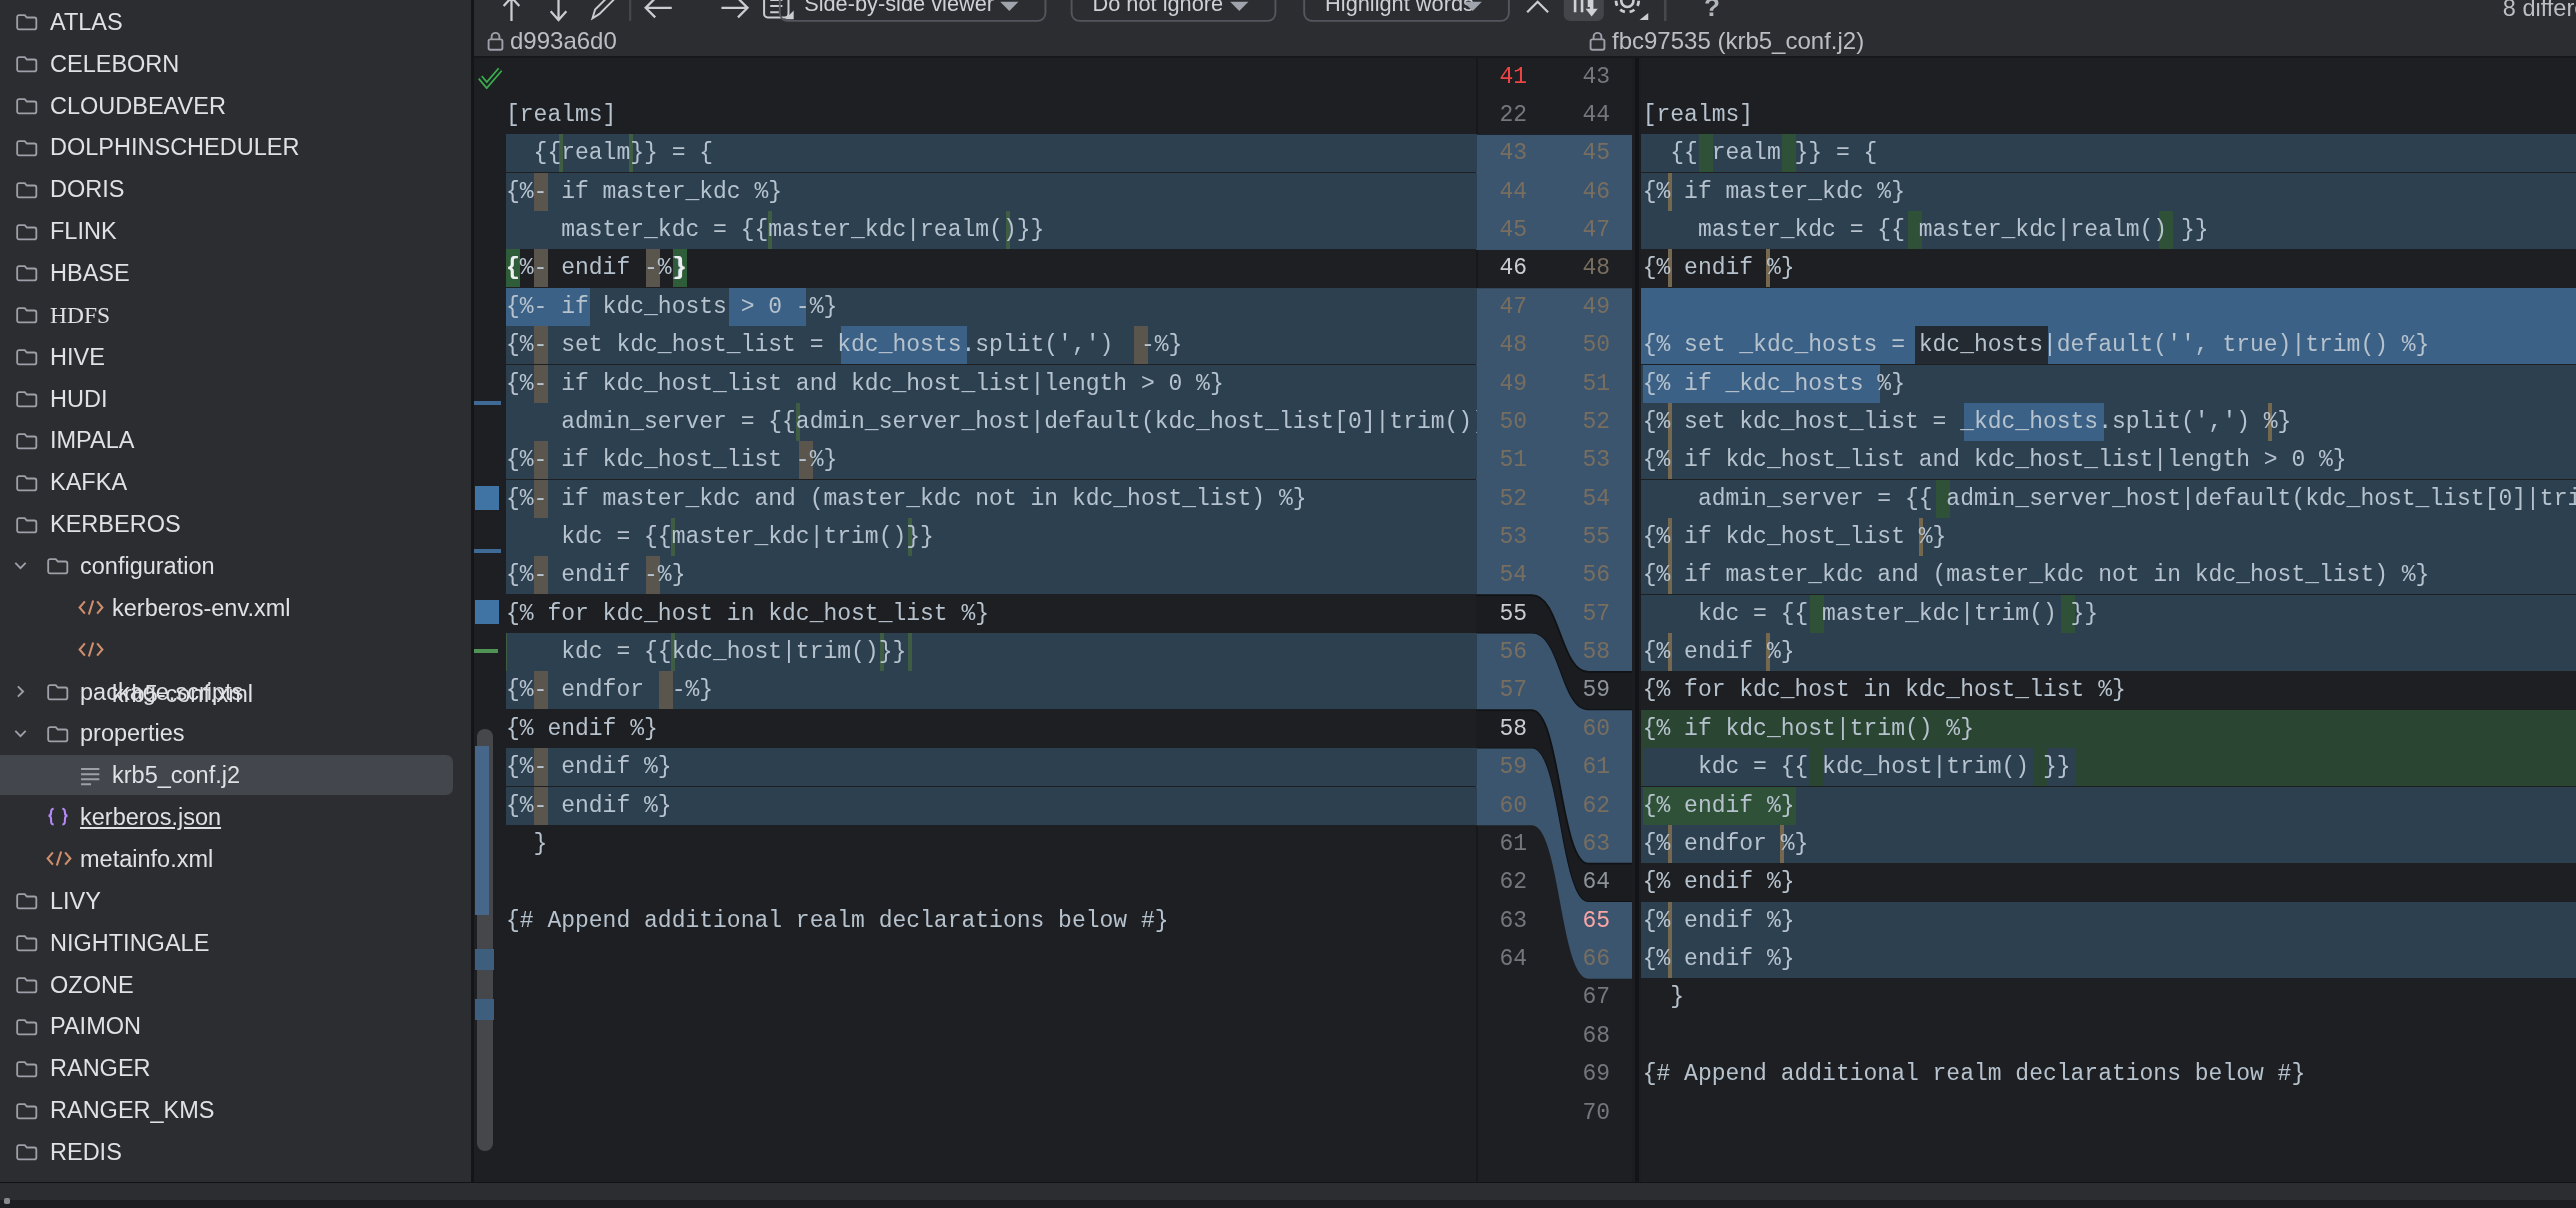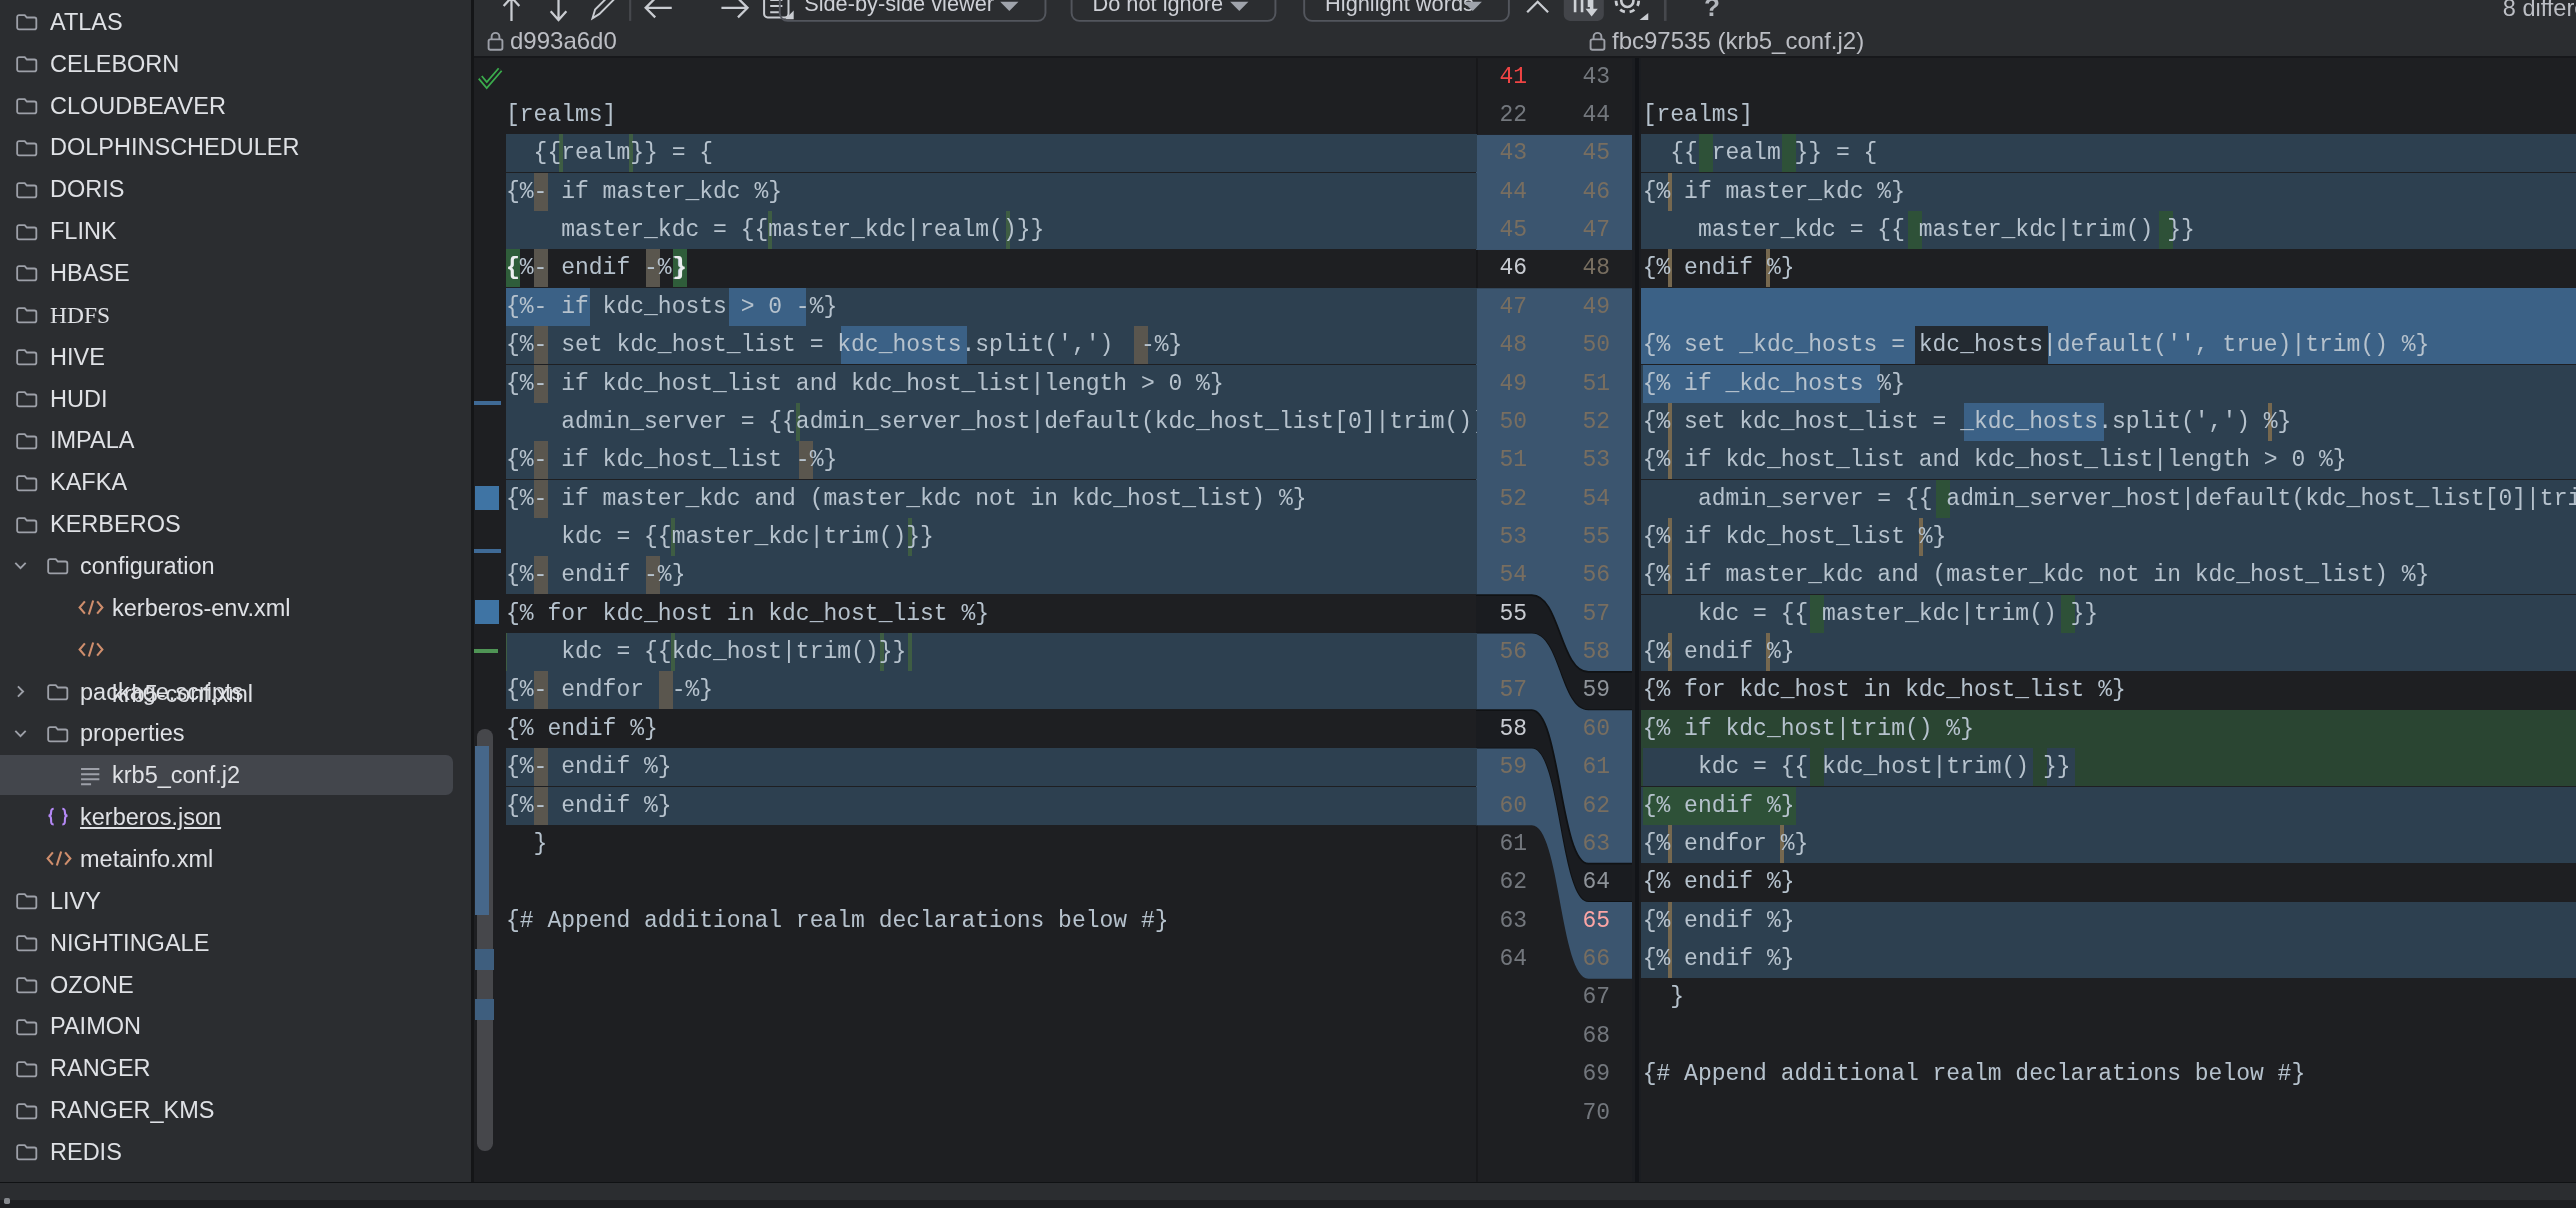--- a/index.html
+++ b/index.html
@@ -332,21 +332,21 @@
   </div>
 <div class="a" style="left:1641px;top:173px;width:935px;height:38px;overflow:hidden">
     <div class="a" style="left:0;top:0;width:935px;height:38px;background:#2d4050"></div>
     <div class="a" style="left:27px;top:0;width:3.5px;height:38px;background:#76684f"></div>
     <div class="a code" style="left:1.7px;top:0;width:933px;height:38px">{% if master_kdc %}</div>
   </div>
 <div class="a" style="left:1641px;top:211px;width:935px;height:38px;overflow:hidden">
     <div class="a" style="left:0;top:0;width:935px;height:38px;background:#2d4050"></div>
     <div class="a" style="left:267px;top:0;width:14px;height:38px;background:#2e5138"></div>
     <div class="a" style="left:518px;top:0;width:14px;height:38px;background:#2e5138"></div>
-    <div class="a code" style="left:1.7px;top:0;width:933px;height:38px">    master_kdc = {{ master_kdc|trim() }}</div>
+    <div class="a code" style="left:1.7px;top:0;width:933px;height:38px">    master_kdc = {{ master_kdc|realm() }}</div>
   </div>
 <div class="a" style="left:1641px;top:249px;width:935px;height:38px;overflow:hidden">
     <div class="a" style="left:27px;top:0;width:3.5px;height:38px;background:#76684f"></div>
     <div class="a" style="left:125px;top:0;width:3.5px;height:38px;background:#76684f"></div>
     <div class="a code" style="left:1.7px;top:0;width:933px;height:38px">{% endif %}</div>
   </div>
 <div class="a" style="left:1641px;top:288px;width:935px;height:38px;overflow:hidden">
     <div class="a" style="left:0;top:0;width:935px;height:38px;background:#3b6186"></div>
     <div class="a code" style="left:1.7px;top:0;width:933px;height:38px"></div>
   </div>

